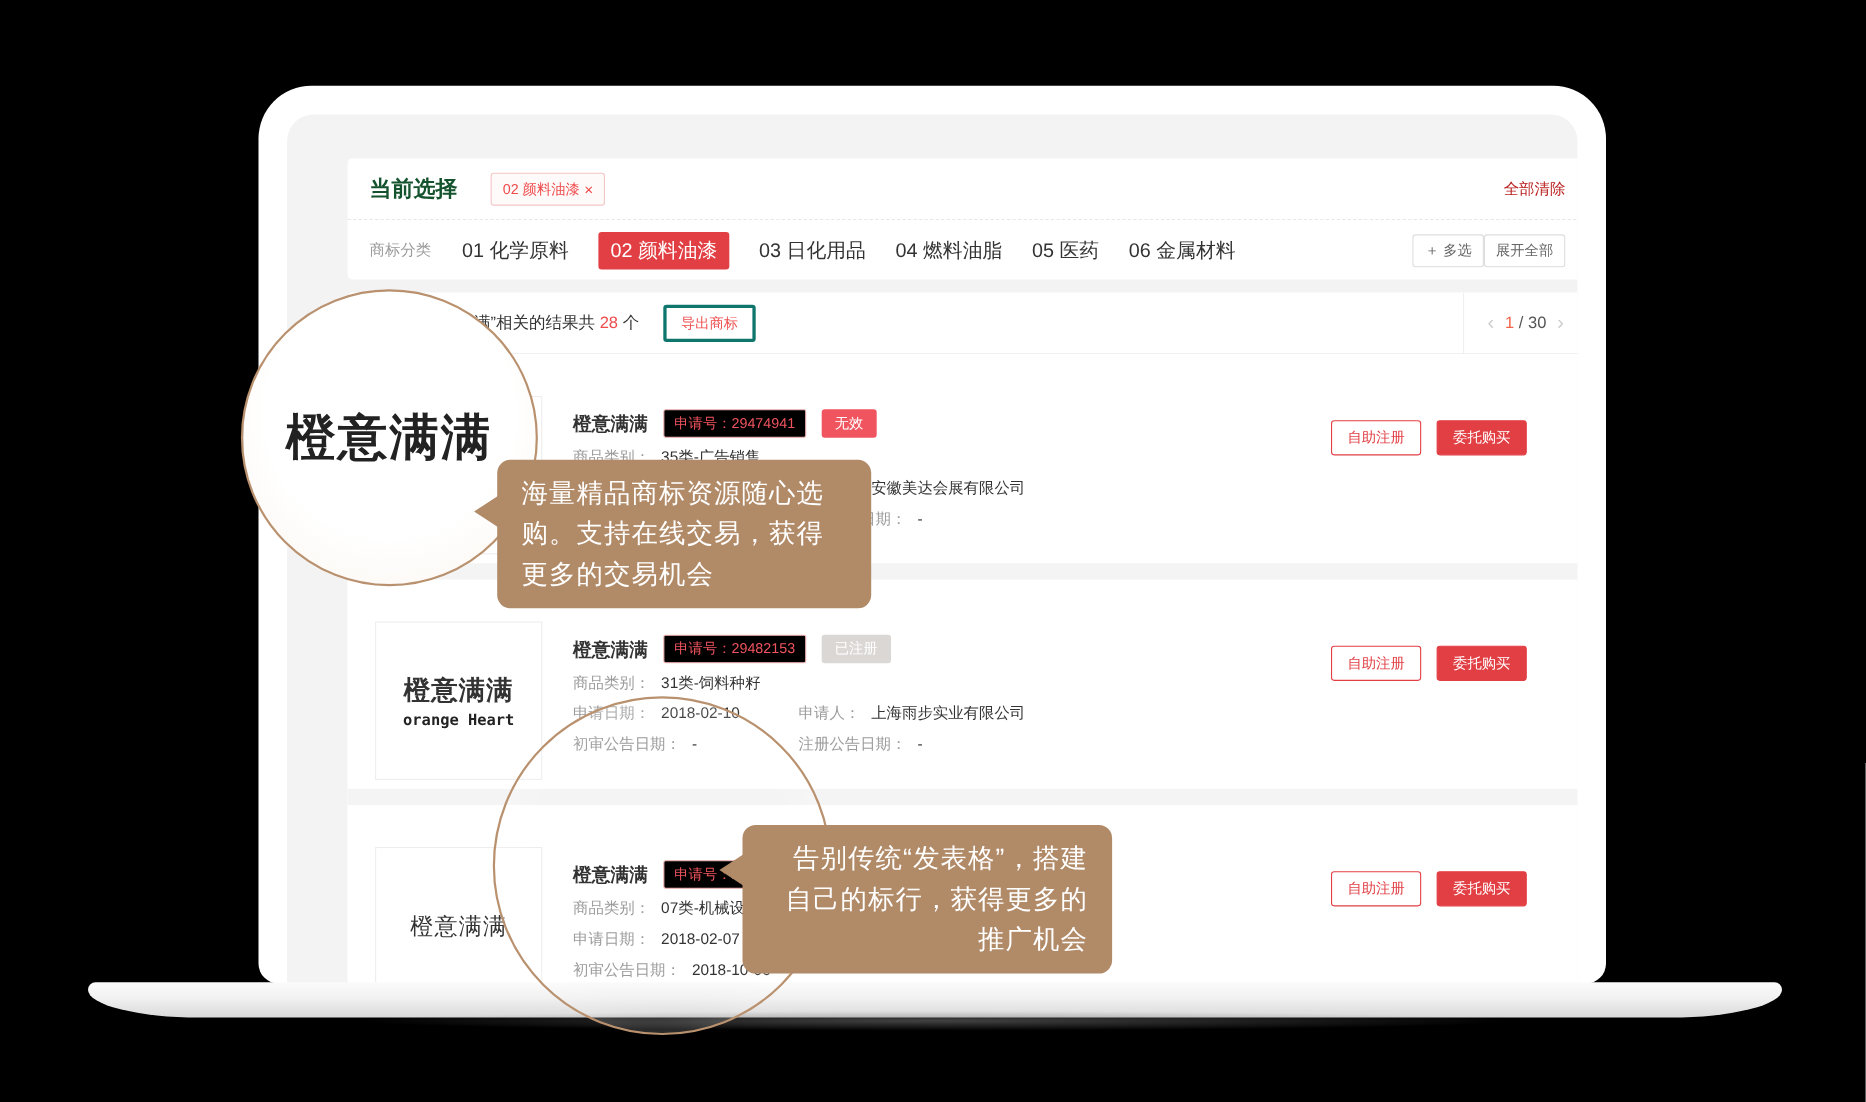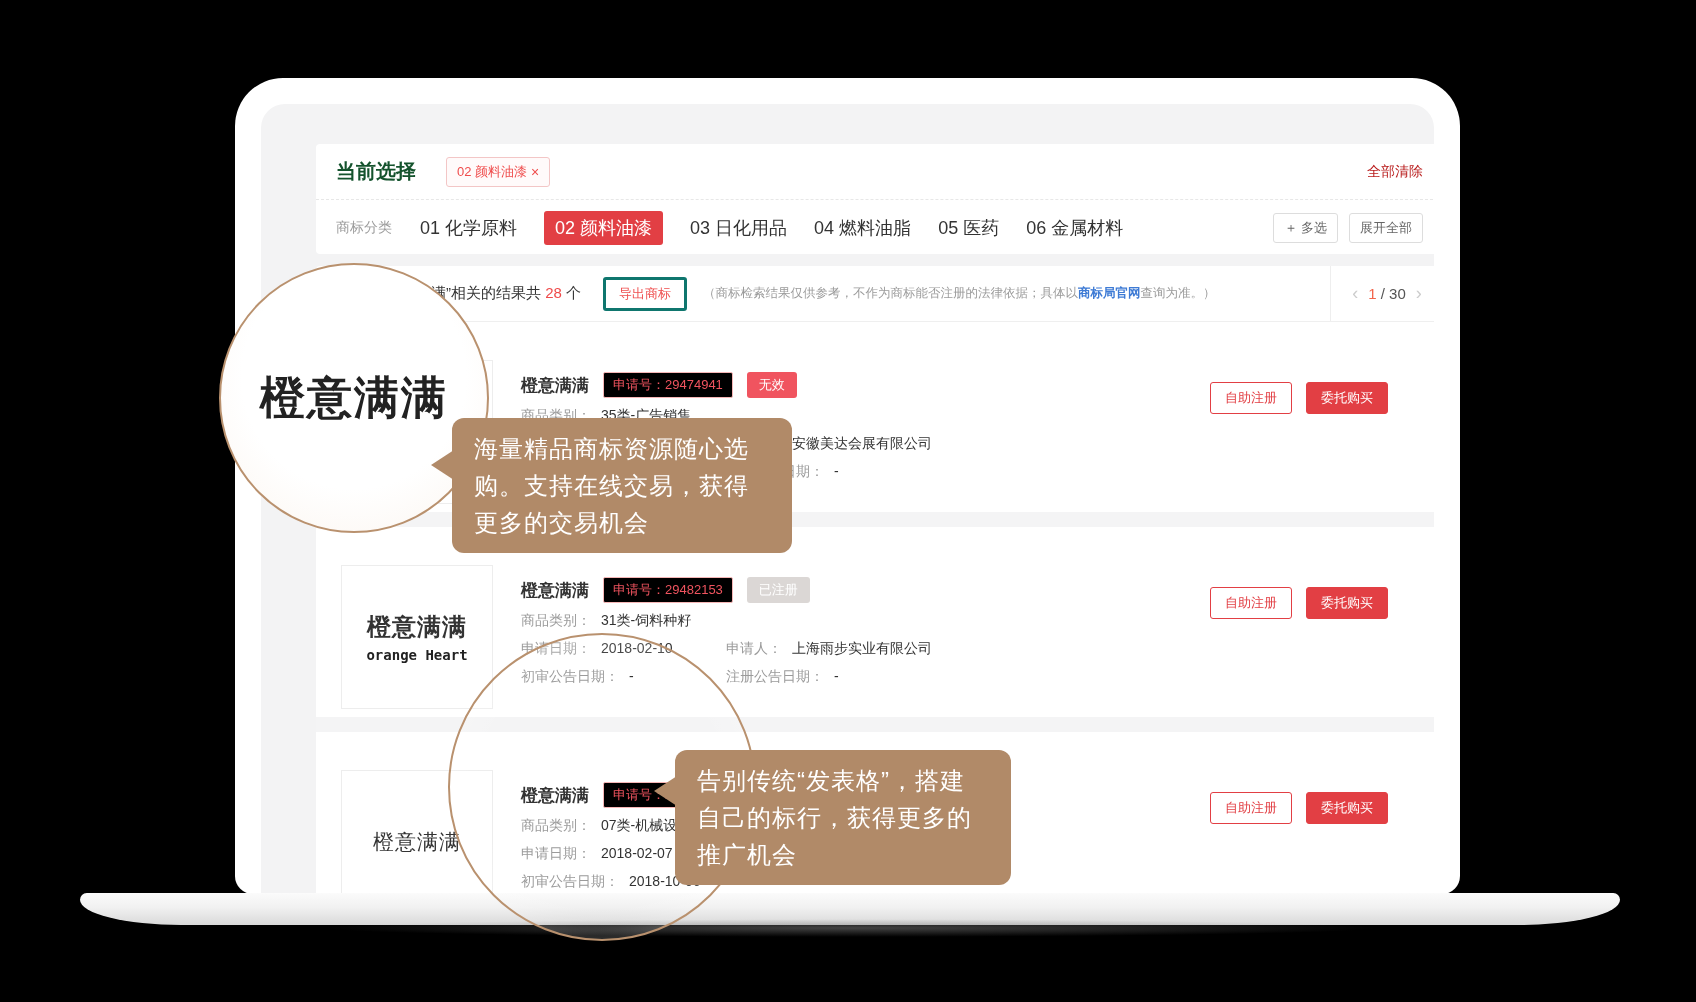--- a/index.html
+++ b/index.html
@@ -36,21 +36,21 @@
     margin-left:30px;display:inline-flex;align-items:center;gap:4px;
     border:1px solid #f3c6c6;background:#fffafa;color:#ef4b4b;
     font-size:13px;padding:5px 10px;border-radius:3px;cursor:pointer;
   }
   .tag-close{color:#ef4b4b;font-size:14px;}
   .clear-all{margin-left:auto;color:#b91c1c;font-size:14px;cursor:pointer;}
   .cat-label{color:#9b9b9b;font-size:14px;margin-right:28px;}
   .cat-list{display:flex;align-items:center;gap:27px;}
   .cat-item{font-size:18px;color:#333;cursor:pointer;white-space:nowrap;}
   .cat-item.selected{background:#e23f44;color:#fff;padding:5px 11px;border-radius:3px;}
-  .right-chips{margin-left:auto;display:flex;gap:11px;text-align:center;}
+  .right-chips{margin-left:auto;display:flex;gap:0;text-align:center;}
   .mini-btn{
     border:1px solid #ddd;border-radius:3px;background:#fff;color:#666;
     font-size:13px;padding:5px 10px;cursor:pointer;white-space:nowrap;
   }
   
   .res-header{display:flex;align-items:center;height:55px;border-bottom:1px solid #efefef;padding:0 0 0 20px;}
   .res-summary{font-size:15px;color:#333;white-space:nowrap;}
   .res-count{color:#ef4b4b;}
   .export-btn{
     margin-left:22px;border:3px solid #0f766e;color:#ef5050;background:#fff;
@@ -104,21 +104,21 @@
   .mag-circle2{
     position:absolute;left:448px;top:633px;width:304px;height:304px;border-radius:50%;
     border:2px solid #b9916e;z-index:5;pointer-events:none;
     background:radial-gradient(circle, rgba(255,255,255,0) 55%, rgba(255,255,255,.30) 82%, rgba(255,255,255,.55) 100%);
   }
   .tooltip{
     position:absolute;z-index:6;background:#b18a68;color:#fff;border-radius:12px;
     font-size:24px;line-height:37px;padding:12px 22px;letter-spacing:1px;
   }
   .tooltip1{left:452px;top:418px;width:296px;}
-  .tooltip2{left:675px;top:750px;width:292px;}
+  .tooltip2{left:675px;top:750px;width:292px;text-align:right;}
   .tooltip .arrow{
     position:absolute;left:-21px;width:0;height:0;
     border-top:15px solid transparent;border-bottom:15px solid transparent;
     border-right:23px solid #b18a68;
   }
   .tooltip1 .arrow{top:32px;}
   .tooltip2 .arrow{top:26px;}
 </style>
 </head>
 <body>
@@ -151,23 +151,20 @@
         </div>
       </div>
     </div>
 
     <div class="card results-card">
       <div class="res-header">
         <span class="res-summary">
           <span>检索到“橙意满满”相关的结果共 </span><span class="res-count">28</span><span> 个</span>
         </span>
         <button class="export-btn">导出商标</button>
-        <span class="disclaimer">
-          <span>（商标检索结果仅供参考，不作为商标能否注册的法律依据；具体以</span><span class="gov-link">商标局官网</span><span>查询为准。）</span>
-        </span>
         <div class="pager">
           <span class="pg-arrow">‹</span>
           <span><span class="pg-cur">1</span>
           <span>/</span>
           <span>30</span></span>
           <span class="pg-arrow">›</span>
         </div>
       </div>
 
       <div class="result-row">

